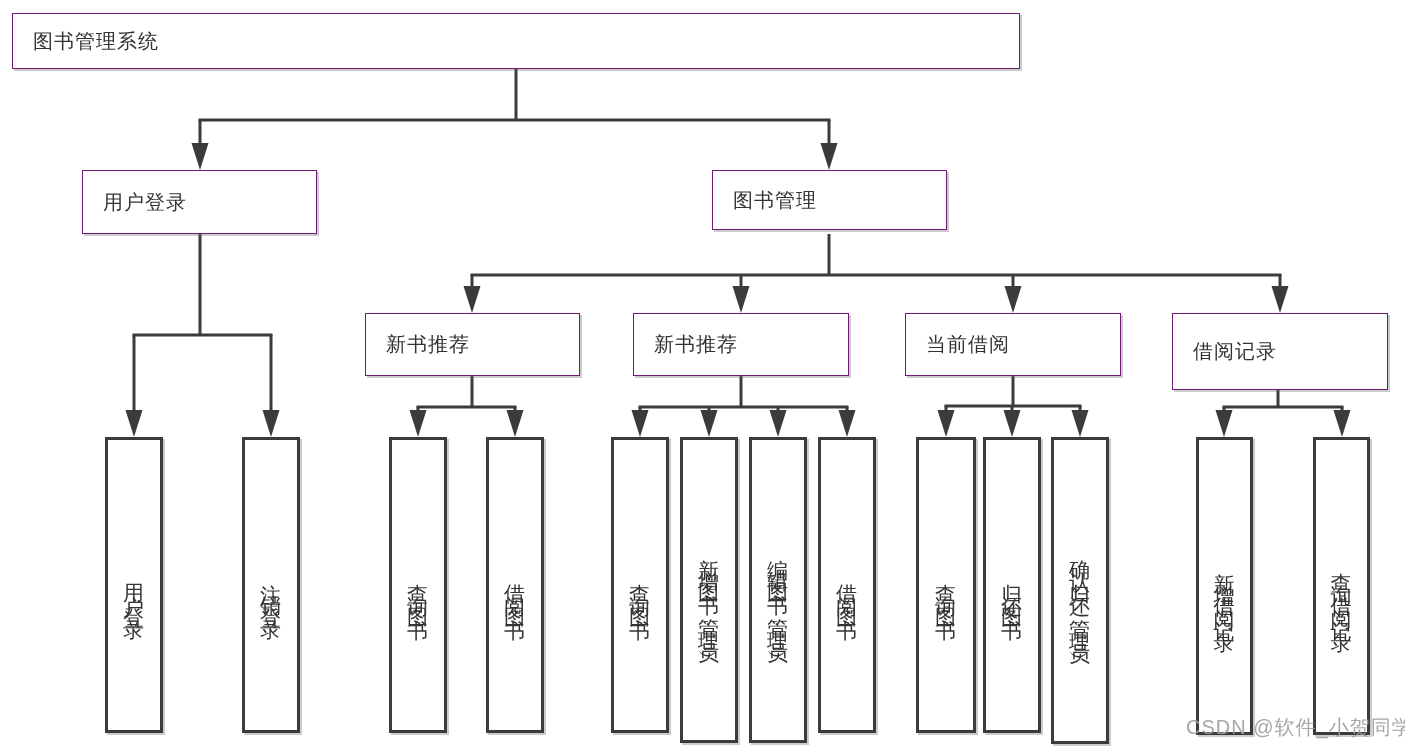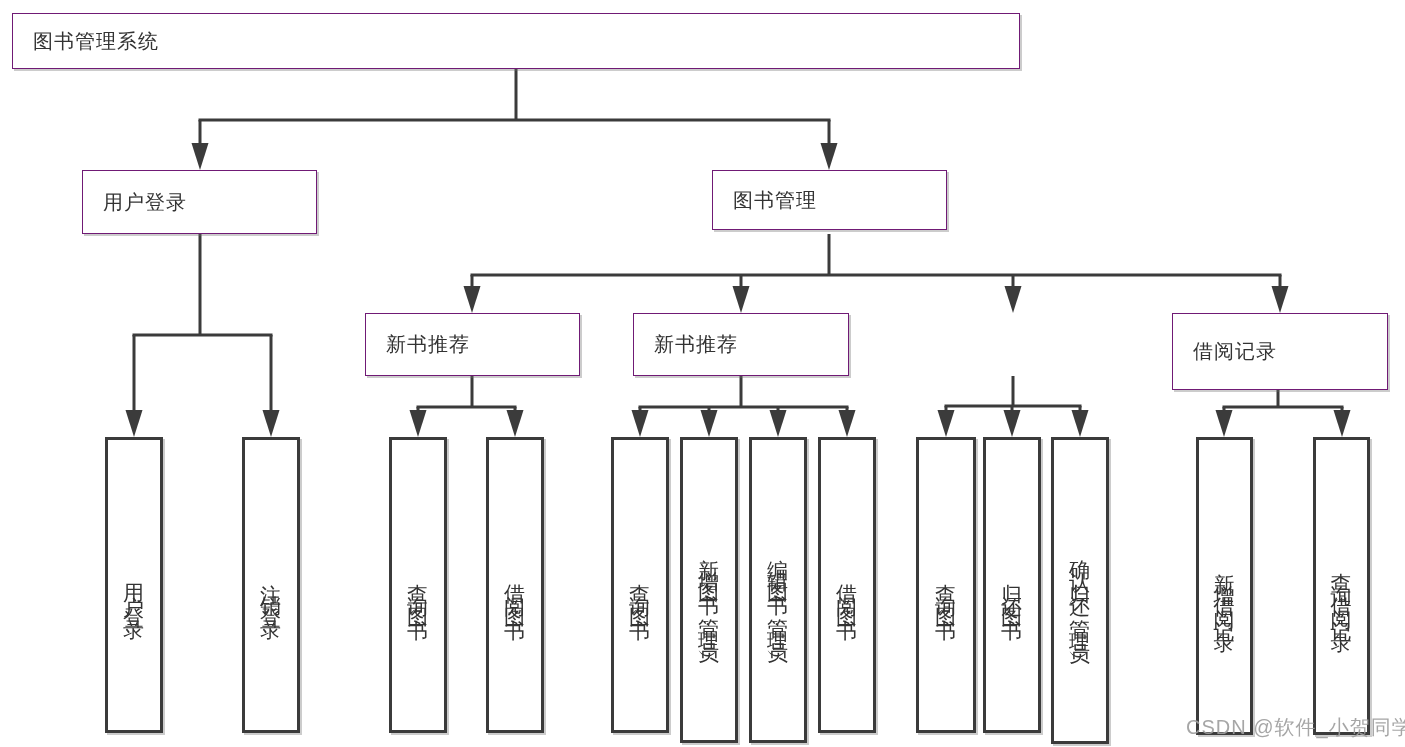--- a/index.html
+++ b/index.html
@@ -139,20 +139,23 @@
   <div class="hnode" style="left:712px; top:170px; width:235px; height:60px;">
     <span class="label">图书管理</span>
   </div>
 
   <div class="hnode" style="left:365px; top:313px; width:215px; height:63px;">
     <span class="label">新书推荐</span>
   </div>
   <div class="hnode" style="left:633px; top:313px; width:216px; height:63px;">
     <span class="label">新书推荐</span>
   </div>
+  <div class="hnode" style="left:905px; top:313px; width:216px; height:63px;">
+    <span class="label">当前借阅</span>
+  </div>
   <div class="hnode" style="left:1172px; top:313px; width:216px; height:77px;">
     <span class="label">借阅记录</span>
   </div>
 
   <div class="vnode" style="left:105px; top:437px; width:58px; height:296px;">
     <span class="vlabel">用户登录</span>
   </div>
   <div class="vnode" style="left:242px; top:437px; width:58px; height:296px;">
     <span class="vlabel">注销登录</span>
   </div>

